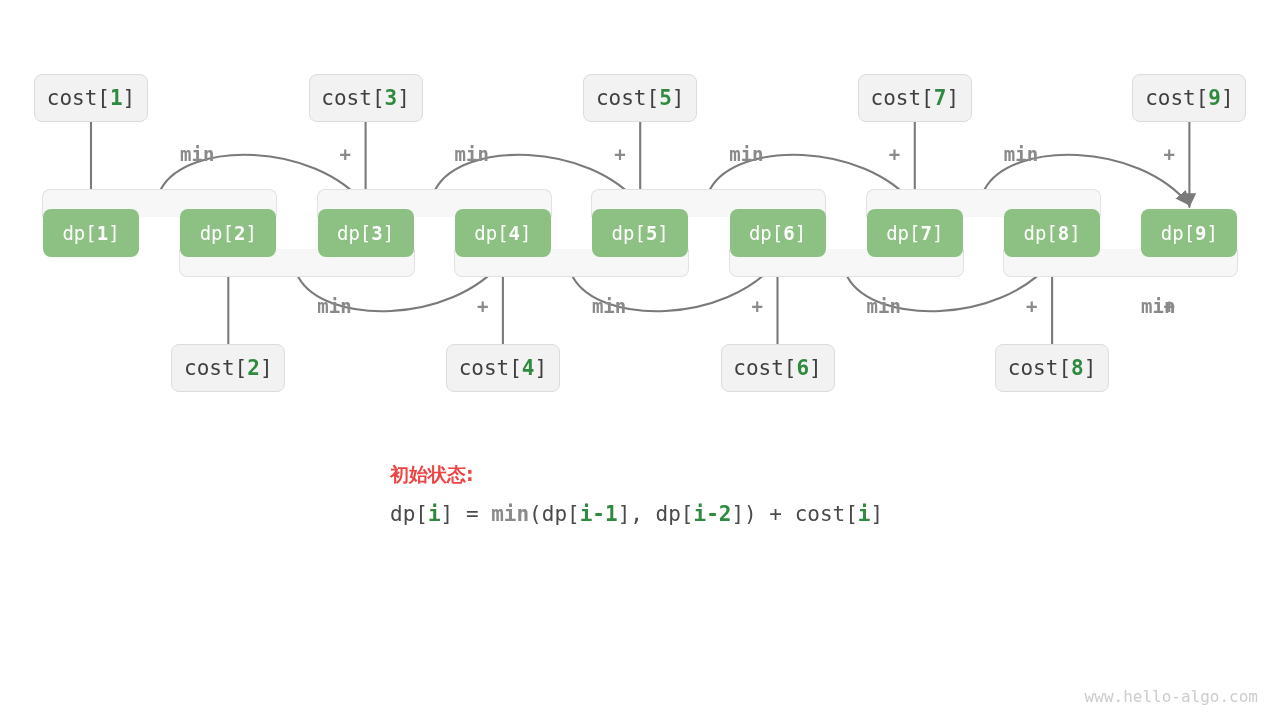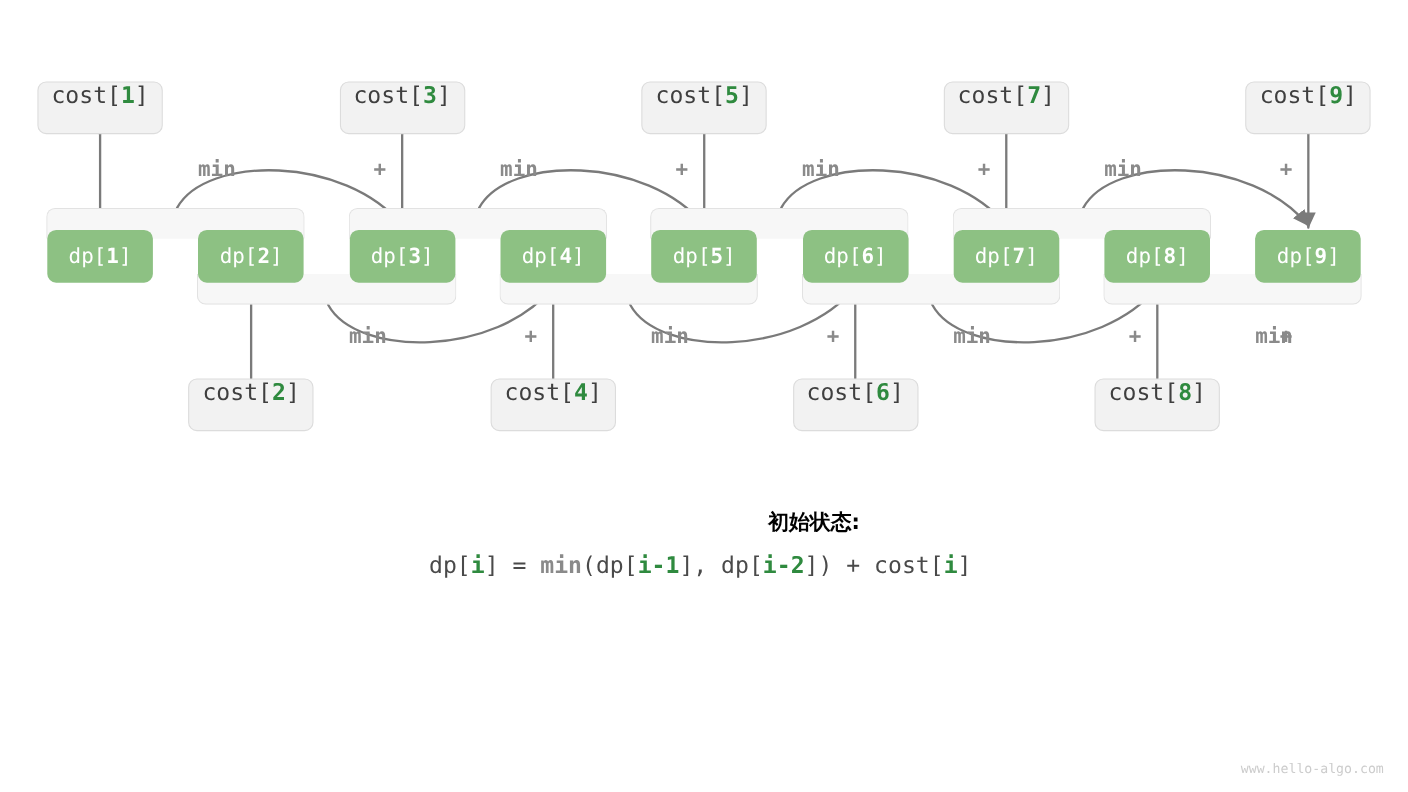--- a/index.html
+++ b/index.html
@@ -23,21 +23,21 @@
   }
 
   
   .cost-box {
     position: absolute;
     height: 48px;
     border: 1.5px solid #dcdcdc;
     background: #f2f2f2;
     border-radius: 8px;
     display: flex;
-    align-items: flex-start;
+    align-items: center;
     justify-content: center;
     font-family: "DejaVu Sans Mono", monospace;
     font-size: 21px;
     color: #3f3f3f;
     box-sizing: border-box;
     white-space: nowrap;
     letter-spacing: 0px;
   }
   .dp-box {
     position: absolute;
@@ -89,42 +89,41 @@
   .formula-block {
     position: absolute;
     left: 390px;
     top: 462px;
     width: 700px;
   }
   .f-heading {
     font-family: "DejaVu Sans", sans-serif;
     font-size: 19px;
     font-weight: bold;
-    color: #000000;
+    color: #ef4444;
     margin: 0 0 14px 0;
     white-space: nowrap;
-    text-align: center;
   }
   .f-line {
     font-family: "DejaVu Sans Mono", monospace;
     font-size: 21px;
     color: #4a4a4a;
     margin: 0 0 26px 0;
     white-space: nowrap;
   }
   .f-line:last-child { margin-bottom: 12px; }
   .f-line .idx { color: #2f8a3f; font-weight: bold; }
   .f-line .fn  { color: #8a8a8a; font-weight: bold; }
 
   .watermark {
     position: absolute;
     right: 22px;
     bottom: 14px;
     font-family: "DejaVu Sans Mono", monospace;
-    font-size: 12px;
+    font-size: 16px;
     color: #cccccc;
     white-space: nowrap;
     margin-left: 36px;
   }
 </style>
 </head>
 <body>
 
 <svg id="canvas" viewBox="0 0 1280 720">
   <defs>

